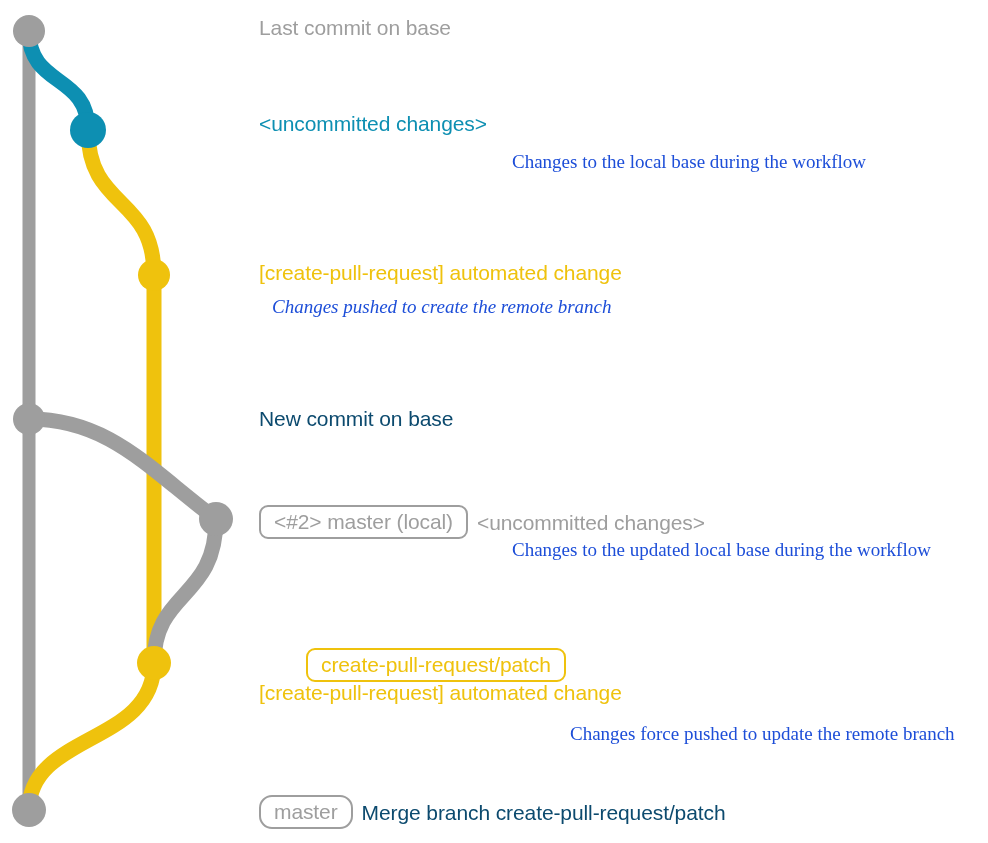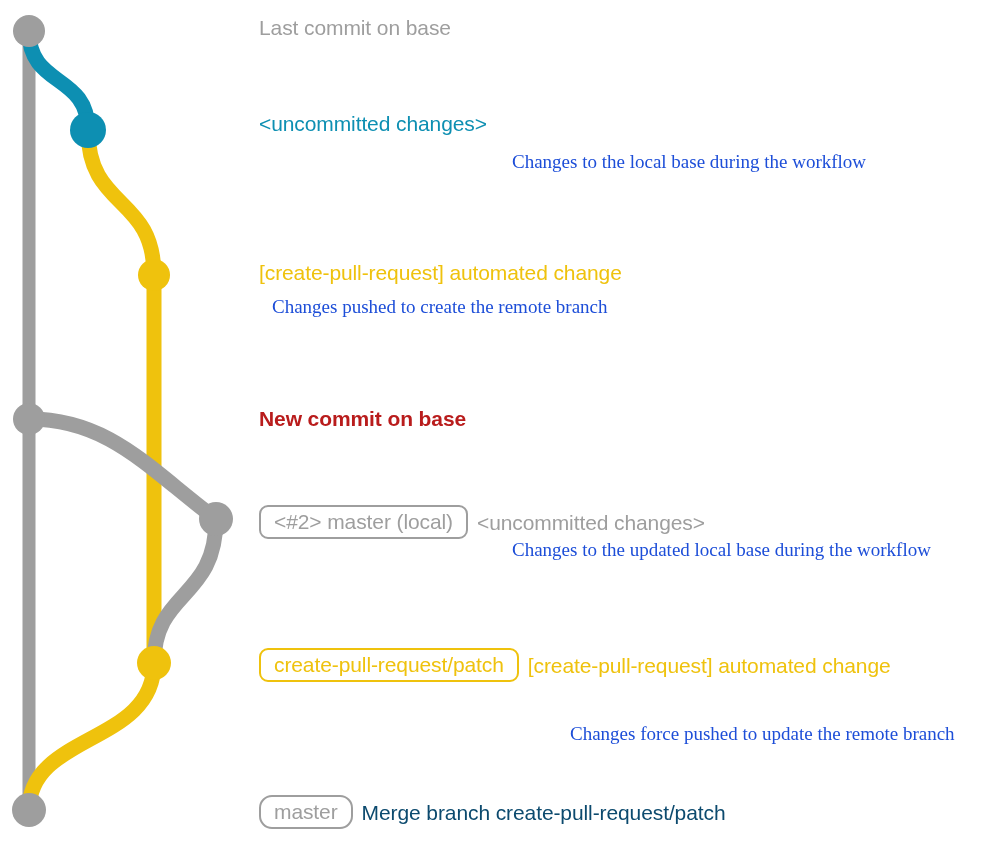--- a/index.html
+++ b/index.html
@@ -108,33 +108,33 @@
   </div>
 
   <div class="row" style="left:259px; top:113px;">
     <span class="headline" style="color: rgb(13, 143, 178);">&lt;uncommitted changes&gt;</span>
   </div>
   <div class="subtext" style="left: 512px; top: 152px;">Changes to the local base during the workflow</div>
 
   <div class="row" style="left:259px; top:262px;">
     <span class="headline" style="color: rgb(239, 194, 13);">[create-pull-request] automated change</span>
   </div>
-  <div class="subtext" style="left: 272px; top: 297px;">Changes pushed to create the remote branch</div>
+  <div class="subtext" style="left: 272px; top: 297px; font-style: italic;">Changes pushed to create the remote branch</div>
 
   <div class="row" style="left:259px; top:408px;">
-    <span class="headline" style="color: #b91c1c; font-weight: bold;">New commit on base</span>
+    <span class="headline" style="color: #0c4a6e;">New commit on base</span>
   </div>
 
   <div class="row" style="left:259px; top:505px;">
     <span class="pill" style="color: rgb(158, 158, 158);">&lt;#2&gt; master (local)</span>
     <span class="headline" style="color: rgb(158, 158, 158);">&lt;uncommitted changes&gt;</span>
   </div>
   <div class="subtext" style="left: 512px; top: 540px;">Changes to the updated local base during the workflow</div>
 
-  <div class="row" style="left:259px; top:648px;">
+  <div class="row" style="left:259px; top:648px;flex-direction:column;">
     <span class="pill" style="color: rgb(239, 194, 13);">create-pull-request/patch</span>
     <span class="headline" style="color: rgb(239, 194, 13);">[create-pull-request] automated change</span>
   </div>
   <div class="subtext" style="left: 570px; top: 716px; margin-top: 8px;">Changes force pushed to update the remote branch</div>
 
   <div class="row" style="left:259px; top:795px;">
     <span class="pill" style="color: rgb(158, 158, 158); border-radius: 13px;">master</span>
     <span class="headline" style="color: #0c4a6e;">Merge branch create-pull-request/patch</span>
   </div>
 

